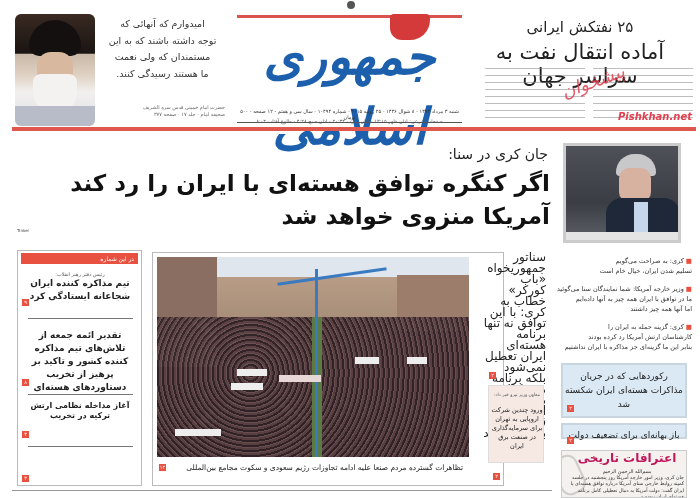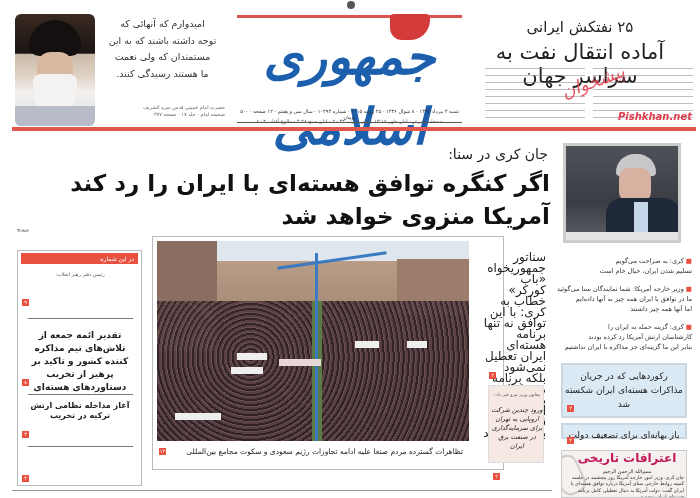--- a/index.html
+++ b/index.html
@@ -50,38 +50,38 @@
   
   #toc { left: 17px; top: 250px; width: 125px; height: 236px; border: 1px solid #bbb; }
   #toc-header { position: absolute; left: 3px; top: 2px; width: 117px; height: 11px; background: #e8503f; color: #fff; font-size: 6px; line-height: 11px; text-align: right; padding-right: 4px; }
   .toc-item { position: absolute; left: 4px; width: 116px; text-align: center; color: #222; }
   .toc-sub { font-size: 5px; color: #555; }
   .toc-title { font-size: 9px; line-height: 13px; font-weight: bold; }
   .page-badge { position: absolute; width: 7px; height: 7px; background: #e8503f; color: #fff; font-size: 5px; line-height: 7px; text-align: center; }
   .toc-divider { position: absolute; left: 10px; width: 105px; height: 1px; background: #777; }
 
   
-  #protest-frame { left: 152px; top: 236px; width: 352px; height: 234px; border: 1px solid #bbb; }
+  #protest-frame { left: 152px; top: 252px; width: 352px; height: 234px; border: 1px solid #bbb; }
   #protest-photo { position: absolute; left: 4px; top: 4px; width: 312px; height: 200px; overflow: hidden;
     background: linear-gradient(180deg, #dfe6ee 0%, #dfe6ee 10%, #b89c86 10%, #a88f7a 30%, #6a4d48 31%, #4a3434 60%, #3e2c2e 100%); }
   #protest-photo .crowd { position: absolute; left: 0; top: 60px; width: 312px; height: 140px;
     background: repeating-radial-gradient(circle at 30% 40%, #5a4043 0 2px, #2e2024 2px 4px, #6b5254 4px 5px); opacity: .9; }
   #protest-photo .median { position: absolute; left: 155px; top: 60px; width: 10px; height: 140px; background: #5c7a44; }
   #protest-photo .pole { position: absolute; left: 158px; top: 12px; width: 3px; height: 188px; background: #3a7ac0; }
   #protest-photo .lamp { position: absolute; left: 120px; top: 18px; width: 110px; height: 3px; background: #3a7ac0; transform: rotate(-8deg); }
   #protest-photo .bldg-l { position: absolute; left: 0; top: 0; width: 60px; height: 110px; background: #8a6e62; }
   #protest-photo .bldg-r { position: absolute; left: 240px; top: 18px; width: 72px; height: 56px; background: #9c7c6a; }
   .banner { position: absolute; height: 7px; background: #eee; }
   #protest-caption { position: absolute; left: 14px; top: 210px; width: 296px; font-size: 7.5px; color: #222; text-align: right; }
   #protest-badge { left: 6px; top: 211px; }
 
   
   #senator-col { left: 480px; top: 252px; width: 66px; font-size: 12px; line-height: 11px; color: #222; text-align: right; }
   #senator-badge { left: 489px; top: 372px; }
-  #minister-box { left: 488px; top: 385px; width: 56px; height: 78px; background: #f6e9e4; border: 1px solid #ddd; text-align: center; font-style: italic; }
+  #minister-box { left: 488px; top: 385px; width: 56px; height: 78px; background: #f6e9e4; border: 1px solid #ddd; text-align: center; }
   #minister-sub { position: absolute; left: 2px; top: 6px; width: 52px; font-size: 4.5px; line-height: 6px; color: #555; }
   #minister-title { position: absolute; left: 2px; top: 20px; width: 52px; font-size: 6.5px; line-height: 9px; color: #222; }
   #minister-badge { left: 493px; top: 473px; }
 
   
   #kerry-quotes { left: 556px; top: 252px; width: 136px; }
   .kq { position: absolute; width: 136px; font-size: 6.5px; line-height: 10px; color: #333; text-align: right; }
   .kq .bullet { color: #e8503f; }
   .blue-box { position: absolute; left: 561px; width: 126px; background: #dbe9f5; border: 2px solid #c9d6e0; text-align: center; color: #222; }
   #records-box { top: 363px; height: 55px; font-size: 9px; line-height: 14px; padding-top: 4px; }
@@ -143,20 +143,21 @@
   <div class="suit abs"></div>
   <div class="shirt abs"></div>
   <div class="desk abs"></div>
 </div>
 
 <div id="toc" class="abs">
   <div id="toc-header" class="rtl">در این شماره</div>
 
   <div class="toc-item rtl" style="top:20px; text-align:center">
     <div class="toc-sub">رئیس دفتر رهبر انقلاب:</div>
+    <div class="toc-title">تیم مذاکره کننده ایران شجاعانه ایستادگی کرد</div>
   </div>
   <div class="page-badge" style="left:4px; top:48px">۹</div>
   <div class="toc-divider" style="top:67px"></div>
 
   <div class="toc-item rtl" style="top:78px; text-align:center">
     <div class="toc-title">تقدیر ائمه جمعه از تلاش‌های تیم مذاکره کننده کشور و تاکید بر پرهیز از تخریب دستاوردهای هسته‌ای</div>
   </div>
   <div class="page-badge" style="left:4px; top:128px">۸</div>
   <div class="toc-divider" style="top:143px"></div>
 

